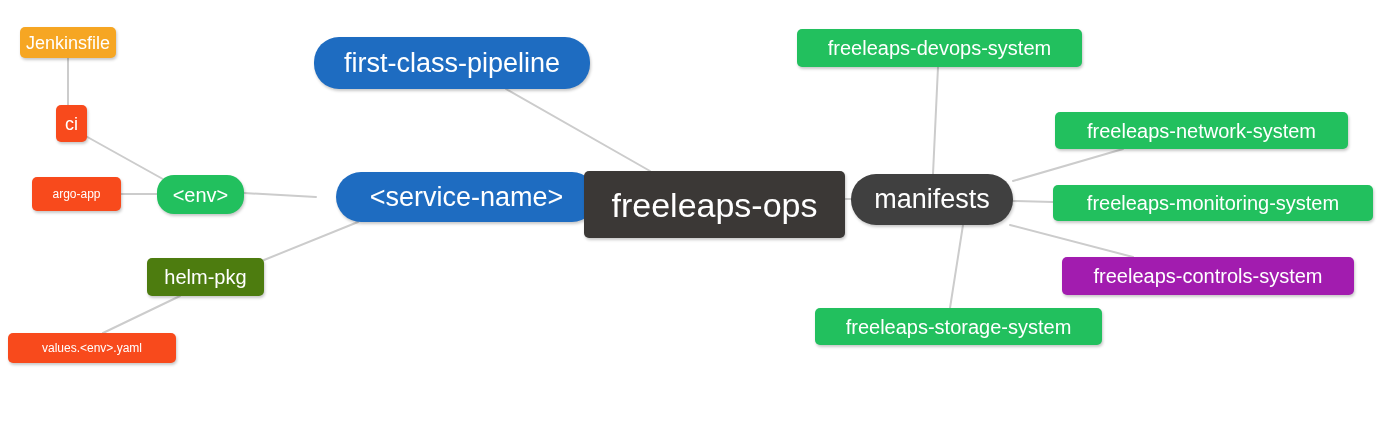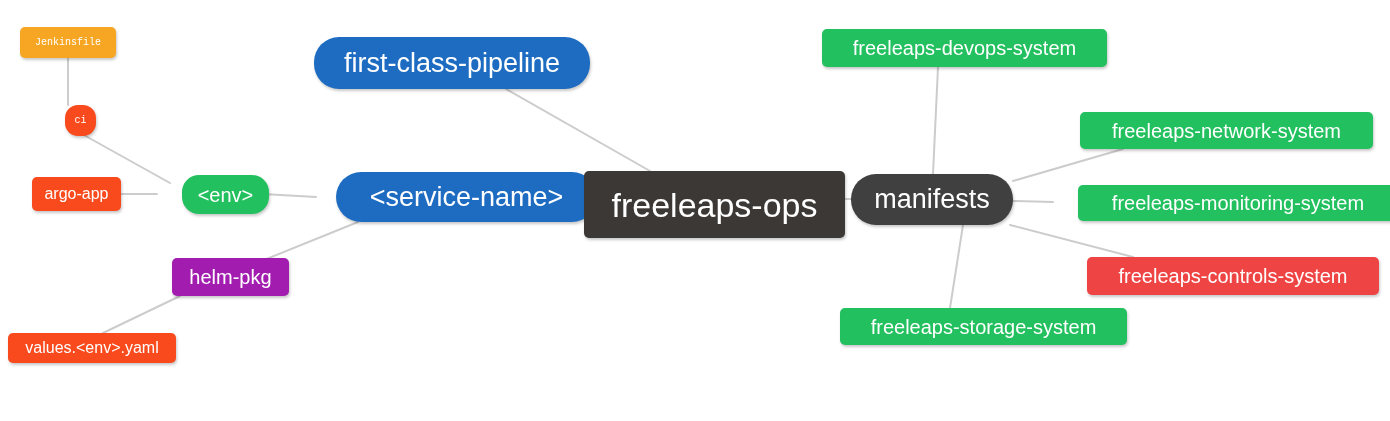--- a/index.html
+++ b/index.html
@@ -28,23 +28,23 @@
     align-items: center;
     justify-content: center;
     color: #ffffff;
     border-radius: 5px;
     box-shadow: 1px 2px 3px rgba(0,0,0,0.22);
     white-space: nowrap;
     cursor: pointer;
     line-height: 1;
     user-select: none;
   }
-  .size-xs { font-size: 10px; font-family: Liberation Mono, monospace; }
-  .size-sm { font-size: 16px; }
-  .size-md { font-size: 20px; margin-left: 25px; }
+  .size-xs { font-size: 18px; }
+  .size-sm { font-size: 12px; }
+  .size-md { font-size: 20px; }
   .size-lg { font-size: 27px; border-radius: 25px; }
   .size-xl { font-size: 34px; text-align: center; }
 </style>
 </head>
 <body>
 
 <div class="stage">
   <svg class="edge-layer" xmlns="http://www.w3.org/2000/svg" width="1390" height="421" viewBox="0 0 1390 421">
       <line x1="68" y1="58" x2="68" y2="105" stroke="#cccccc" stroke-width="2" stroke-linecap="round"></line>
       <line x1="82" y1="134" x2="170" y2="183" stroke="#cccccc" stroke-width="2" stroke-linecap="round"></line>
@@ -56,28 +56,28 @@
       <line x1="566" y1="197" x2="584" y2="197" stroke="#cccccc" stroke-width="2" stroke-linecap="round"></line>
       <line x1="845" y1="199" x2="851" y2="199" stroke="#cccccc" stroke-width="2" stroke-linecap="round"></line>
       <line x1="933" y1="174" x2="938" y2="67" stroke="#cccccc" stroke-width="2" stroke-linecap="round"></line>
       <line x1="1013" y1="181" x2="1123" y2="149" stroke="#cccccc" stroke-width="2" stroke-linecap="round"></line>
       <line x1="1013" y1="201" x2="1053" y2="202" stroke="#cccccc" stroke-width="2" stroke-linecap="round"></line>
       <line x1="1010" y1="225" x2="1133" y2="257" stroke="#cccccc" stroke-width="2" stroke-linecap="round"></line>
       <line x1="963" y1="225" x2="950" y2="308" stroke="#cccccc" stroke-width="2" stroke-linecap="round"></line>
     </svg>
   <div id="node-layer">
       <div class="node size-xs" style="left: 20px; top: 27px; width: 96px; height: 31px; background: rgb(246, 166, 35);">Jenkinsfile</div>
-      <div class="node size-xs" style="left: 65px; top: 105px; width: 31px; height: 31px; background: rgb(248, 74, 28); border-radius: 13px;">ci</div>
+      <div class="node size-xs" style="left: 56px; top: 105px; width: 31px; height: 37px; background: rgb(248, 74, 28);">ci</div>
       <div class="node size-sm" style="left: 32px; top: 177px; width: 89px; height: 34px; background: rgb(248, 74, 28);">argo-app</div>
       <div class="node size-md" style="left: 157px; top: 175px; width: 87px; height: 39px; background: rgb(34, 192, 94); border-radius: 17px;">&lt;env&gt;</div>
-      <div class="node size-md" style="left: 147px; top: 258px; width: 117px; height: 38px; background: #a21caf;">helm-pkg</div>
+      <div class="node size-md" style="left: 147px; top: 258px; width: 117px; height: 38px; background: #4d7c0f;">helm-pkg</div>
       <div class="node size-sm" style="left: 8px; top: 333px; width: 168px; height: 30px; background: rgb(248, 74, 28);">values.&lt;env&gt;.yaml</div>
       <div class="node size-lg" style="left: 314px; top: 37px; width: 276px; height: 52px; background: rgb(30, 108, 193);">first-class-pipeline</div>
       <div class="node size-lg" style="left: 316px; top: 172px; width: 261px; height: 50px; background: rgb(30, 108, 193); margin-left: 20px;">&lt;service-name&gt;</div>
       <div class="node size-xl" style="left: 584px; top: 171px; width: 261px; height: 67px; background: rgb(59, 56, 54);">freeleaps-ops</div>
       <div class="node size-lg" style="left: 851px; top: 174px; width: 162px; height: 51px; background: #404040;">manifests</div>
       <div class="node size-md" style="left: 797px; top: 29px; width: 285px; height: 38px; background: rgb(34, 192, 94);">freeleaps-devops-system</div>
       <div class="node size-md" style="left: 1055px; top: 112px; width: 293px; height: 37px; background: rgb(34, 192, 94);">freeleaps-network-system</div>
       <div class="node size-md" style="left: 1053px; top: 185px; width: 320px; height: 36px; background: rgb(34, 192, 94);">freeleaps-monitoring-system</div>
-      <div class="node size-md" style="left: 1062px; top: 257px; width: 292px; height: 38px; background: #ef4444;">freeleaps-controls-system</div>
+      <div class="node size-md" style="left: 1062px; top: 257px; width: 292px; height: 38px; background: #a21caf;">freeleaps-controls-system</div>
       <div class="node size-md" style="left: 815px; top: 308px; width: 287px; height: 37px; background: rgb(34, 192, 94);">freeleaps-storage-system</div>
     </div>
 </div>
 
 </body></html>

